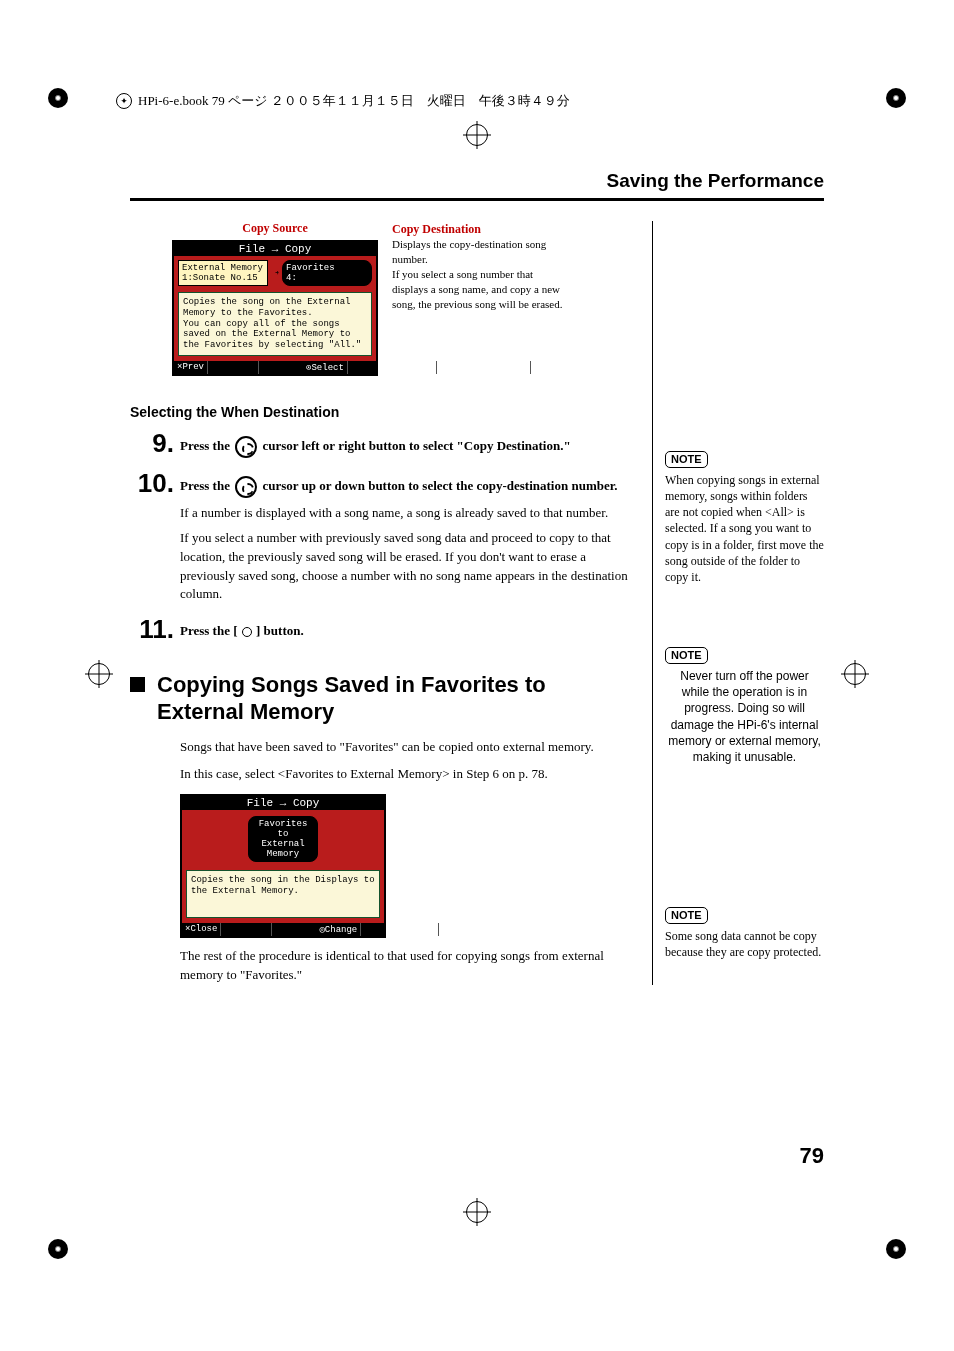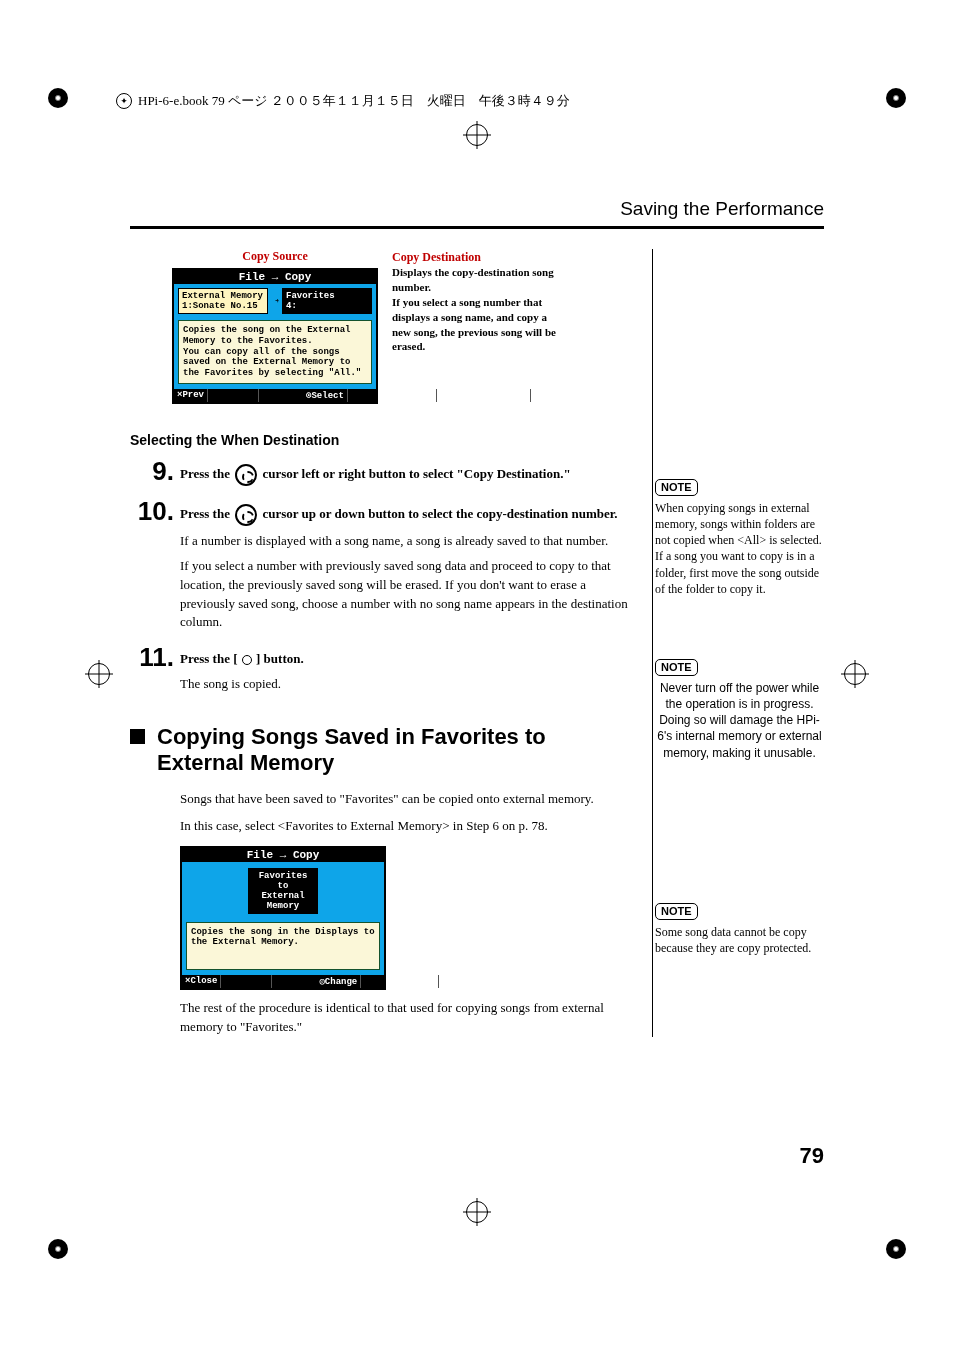--- a/index.html
+++ b/index.html
@@ -47,41 +47,40 @@
     display: inline-flex; align-items: center; justify-content: center;
     font-size: 9px;
   }
   .page-area {
     position: absolute;
     top: 170px; left: 130px; right: 130px; bottom: 170px;
   }
   .running-head {
     text-align: right;
     font-family: "Arial Black", Arial, sans-serif;
-    font-weight: 400;
+    font-weight: 700;
     font-size: 19px;
     margin-bottom: 6px;
-    margin-top: 28px;
   }
   .head-rule { height: 3px; background: #000; margin-bottom: 20px; }
   .two-col { display: flex; gap: 18px; }
   .main-col { flex: 1; }
-  .side-col { width: 172px; border-left: 1px solid #000; padding-left: 2px; font-size: 12px; line-height: 1.35; }
+  .side-col { width: 172px; border-left: 1px solid #000; padding-left: 12px; font-size: 12px; line-height: 1.35; }
   .fig-row { display: flex; gap: 14px; margin-left: 42px; }
   .fig-caption { font-size: 11px; line-height: 1.35; }
   .fig-cap-title { font-weight: bold; color: #c00000; font-size: 12px; }
   .lcd {
-    width: 206px; border: 2px solid #000; background: #0ea5e9;
+    width: 206px; border: 2px solid #000; background: #b91c1c;
     font-family: "Courier New", monospace; font-size: 10px;
-    display: flex; flex-direction: column; font-weight: bold;
+    display: flex; flex-direction: column;
   }
   .lcd .title { background: #000; color: #fff; text-align: center; padding: 1px 0; font-size: 11px; }
   .lcd .mid { padding: 4px; display: flex; gap: 2px; align-items: center; }
   .lcd .box { border: 1px solid #000; padding: 2px 3px; font-size: 9px; flex: 1; background: #fff5c0; }
-  .lcd .box.dark { background: #000; color: #fff; }
+  .lcd .box.dark { background: #000; color: #fff; border-radius: 8px; }
   .lcd .divider { width: 2px; background: repeating-linear-gradient(0deg,#000 0,#000 2px,transparent 2px,transparent 4px); }
   .lcd .desc { border: 1px solid #14532d; margin: 2px 4px 5px; padding: 4px; font-size: 9px; line-height: 1.2; background: #fbf7d8;}
   .lcd .foot { background: #000; color: #fff; display: flex; font-size: 9px; gap: 44px; }
   .lcd .foot span { padding: 1px 3px; border-right: 1px solid #555; }
   .lcd2 { width: 206px; margin-top: 10px; margin-left: 50px; }
   .section-sub {
     font-family: Arial, sans-serif; font-weight: bold; font-size: 14px;
     margin-top: 28px; margin-bottom: 10px;
   }
   .step { display: flex; margin-bottom: 12px; }
@@ -172,21 +171,21 @@
               <span>×Prev</span>
               <span style="flex:1"></span>
               <span>⊙Select</span>
               <span>◎Change</span>
               <span>○Execute</span>
             </div>
           </div>
         </div>
         <div class="fig-caption" style="max-width:175px;">
           <div class="fig-cap-title">Copy Destination</div>
-          <div style="white-space:pre-line;font-weight:bold;">Displays the copy-destination song number.
+          <div style="white-space:pre-line;">Displays the copy-destination song number.
 If you select a song number that displays a song name, and copy a new song, the previous song will be erased.</div>
         </div>
       </div>
 
       <div class="section-sub">Selecting the When Destination</div>
 
       <div class="step">
         <div class="step-num"><span>9</span><span class="dot">.</span></div>
         <div class="step-body">
           <span class="lead">
@@ -205,21 +204,20 @@
           <p>If you select a number with previously saved song data and proceed to copy to that location, the previously saved song will be erased. If you don't want to erase a previously saved song, choose a number with no song name appears in the destination column.</p>
         </div>
       </div>
 
       <div class="step">
         <div class="step-num"><span>11</span><span class="dot">.</span></div>
         <div class="step-body">
           <span class="lead">
             <span>Press the [ </span><span class="circle-btn"></span><span> ] button.</span>
           </span>
-          <p>The song is copied.</p>
         </div>
       </div>
 
       <div class="h2">
         <span class="sq"></span>
         <span>Copying Songs Saved in Favorites to External Memory</span>
       </div>
 
       <div class="body-para">Songs that have been saved to "Favorites" can be copied onto external memory.</div>
       <div class="body-para">In this case, select &lt;Favorites to External Memory&gt; in Step 6 on p. 78.</div>

